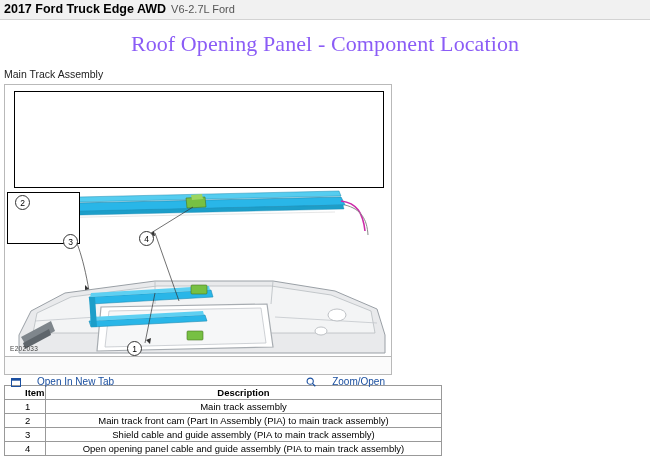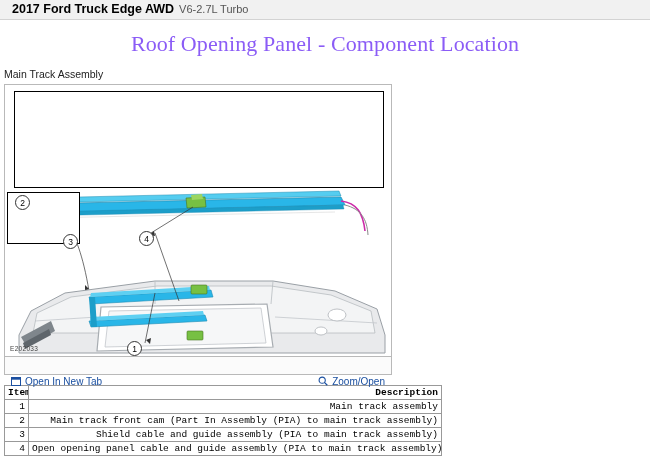--- a/index.html
+++ b/index.html
@@ -16,21 +16,21 @@
     background: #ffffff;
   }
 
   
   .header-bar {
     height: 20px;
     background: #f1f1f1;
     border-bottom: 1px solid #d3d3d3;
     display: flex;
     align-items: center;
-    padding-left: 12px;
+    padding-left: 4px;
     white-space: nowrap;
     text-align: right;
   }
   .header-title {
     font-size: 12.5px;
     font-weight: bold;
     color: #000000;
     line-height: 1;
   }
   .header-sub {
@@ -116,21 +116,22 @@
     border: 1px solid #b9b9b9;
     border-top: none;
     background: #fbfbfb;
     display: flex;
     align-items: center;
     justify-content: space-between;
     padding: 0 6px;
   }
   .tb-link {
     display: flex;
-    gap: 4px;
+    align-items: center;
+    gap: 16px;
     font-size: 10px;
     color: #1a4fa0;
     cursor: pointer;
     text-decoration: none;
     margin-top: 32px;
   }
   .tb-icon { color: #1a4fa0; display: inline-flex; }
 
   
   .table-wrap {
@@ -139,47 +140,46 @@
   }
   table.items {
     border-collapse: collapse;
     width: 438px;
     table-layout: fixed;
   }
   table.items th, table.items td {
     border: 1px solid #999999;
     font-size: 9.5px;
     color: #000000;
-    padding: 1px 3px;
-    text-align: right;
+    padding: 1px 20px;
+    text-align: center;
     height: 14px;
     vertical-align: middle;
     overflow: hidden;
     white-space: nowrap;
-    font-family: Liberation Mono, monospace;
   }
   table.items th { font-weight: bold; background: #ffffff; }
   .col-item { width: 24px; }
 
   
   .right-gutter {
     position: absolute;
     right: 0; top: 21px;
     width: 1px; height: 436px;
     background: #ffffff;
   }
 </style>
 </head>
 <body>
 
 <div id="page">
 
   <div class="header-bar">
     <span class="header-title">2017 Ford Truck Edge AWD</span>
-    <span class="header-sub">V6-2.7L Turbo</span>
+    <span class="header-sub">V6-2.7L Ford</span>
   </div>
 
   <div class="page-title">Roof Opening Panel - Component Location</div>
 
   <div class="section-label">Main Track Assembly</div>
 
   <div class="figure-wrap">
     <div class="figure">
 
       <svg width="388" height="273" viewBox="0 0 388 273" style="position:absolute;left:0;top:0;">

